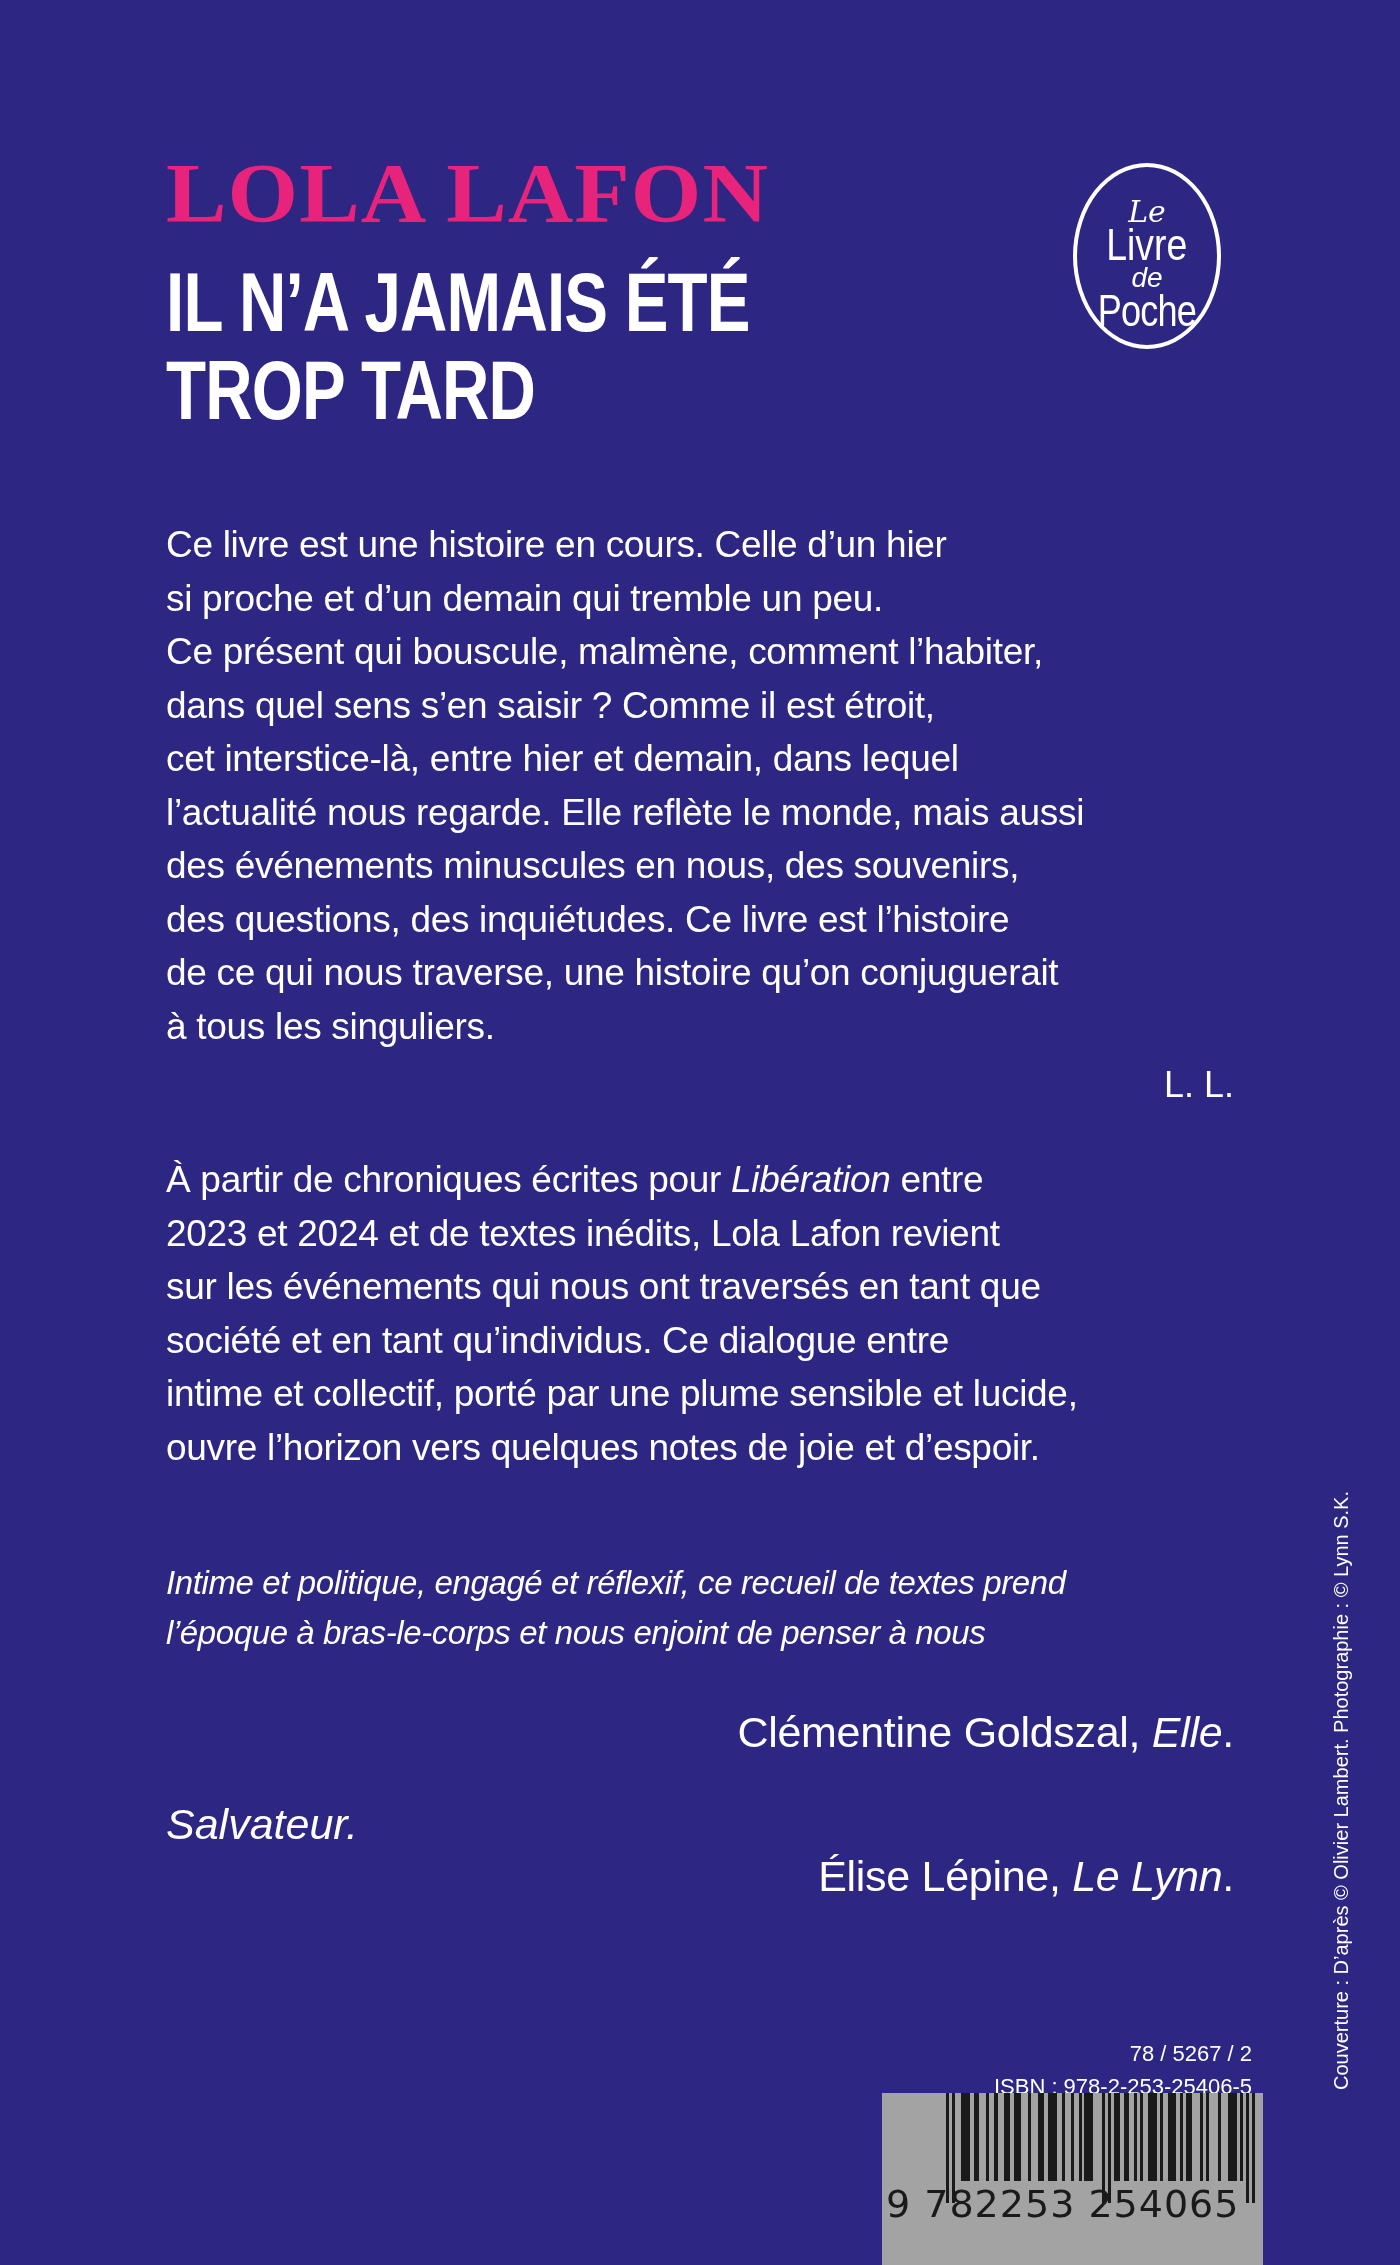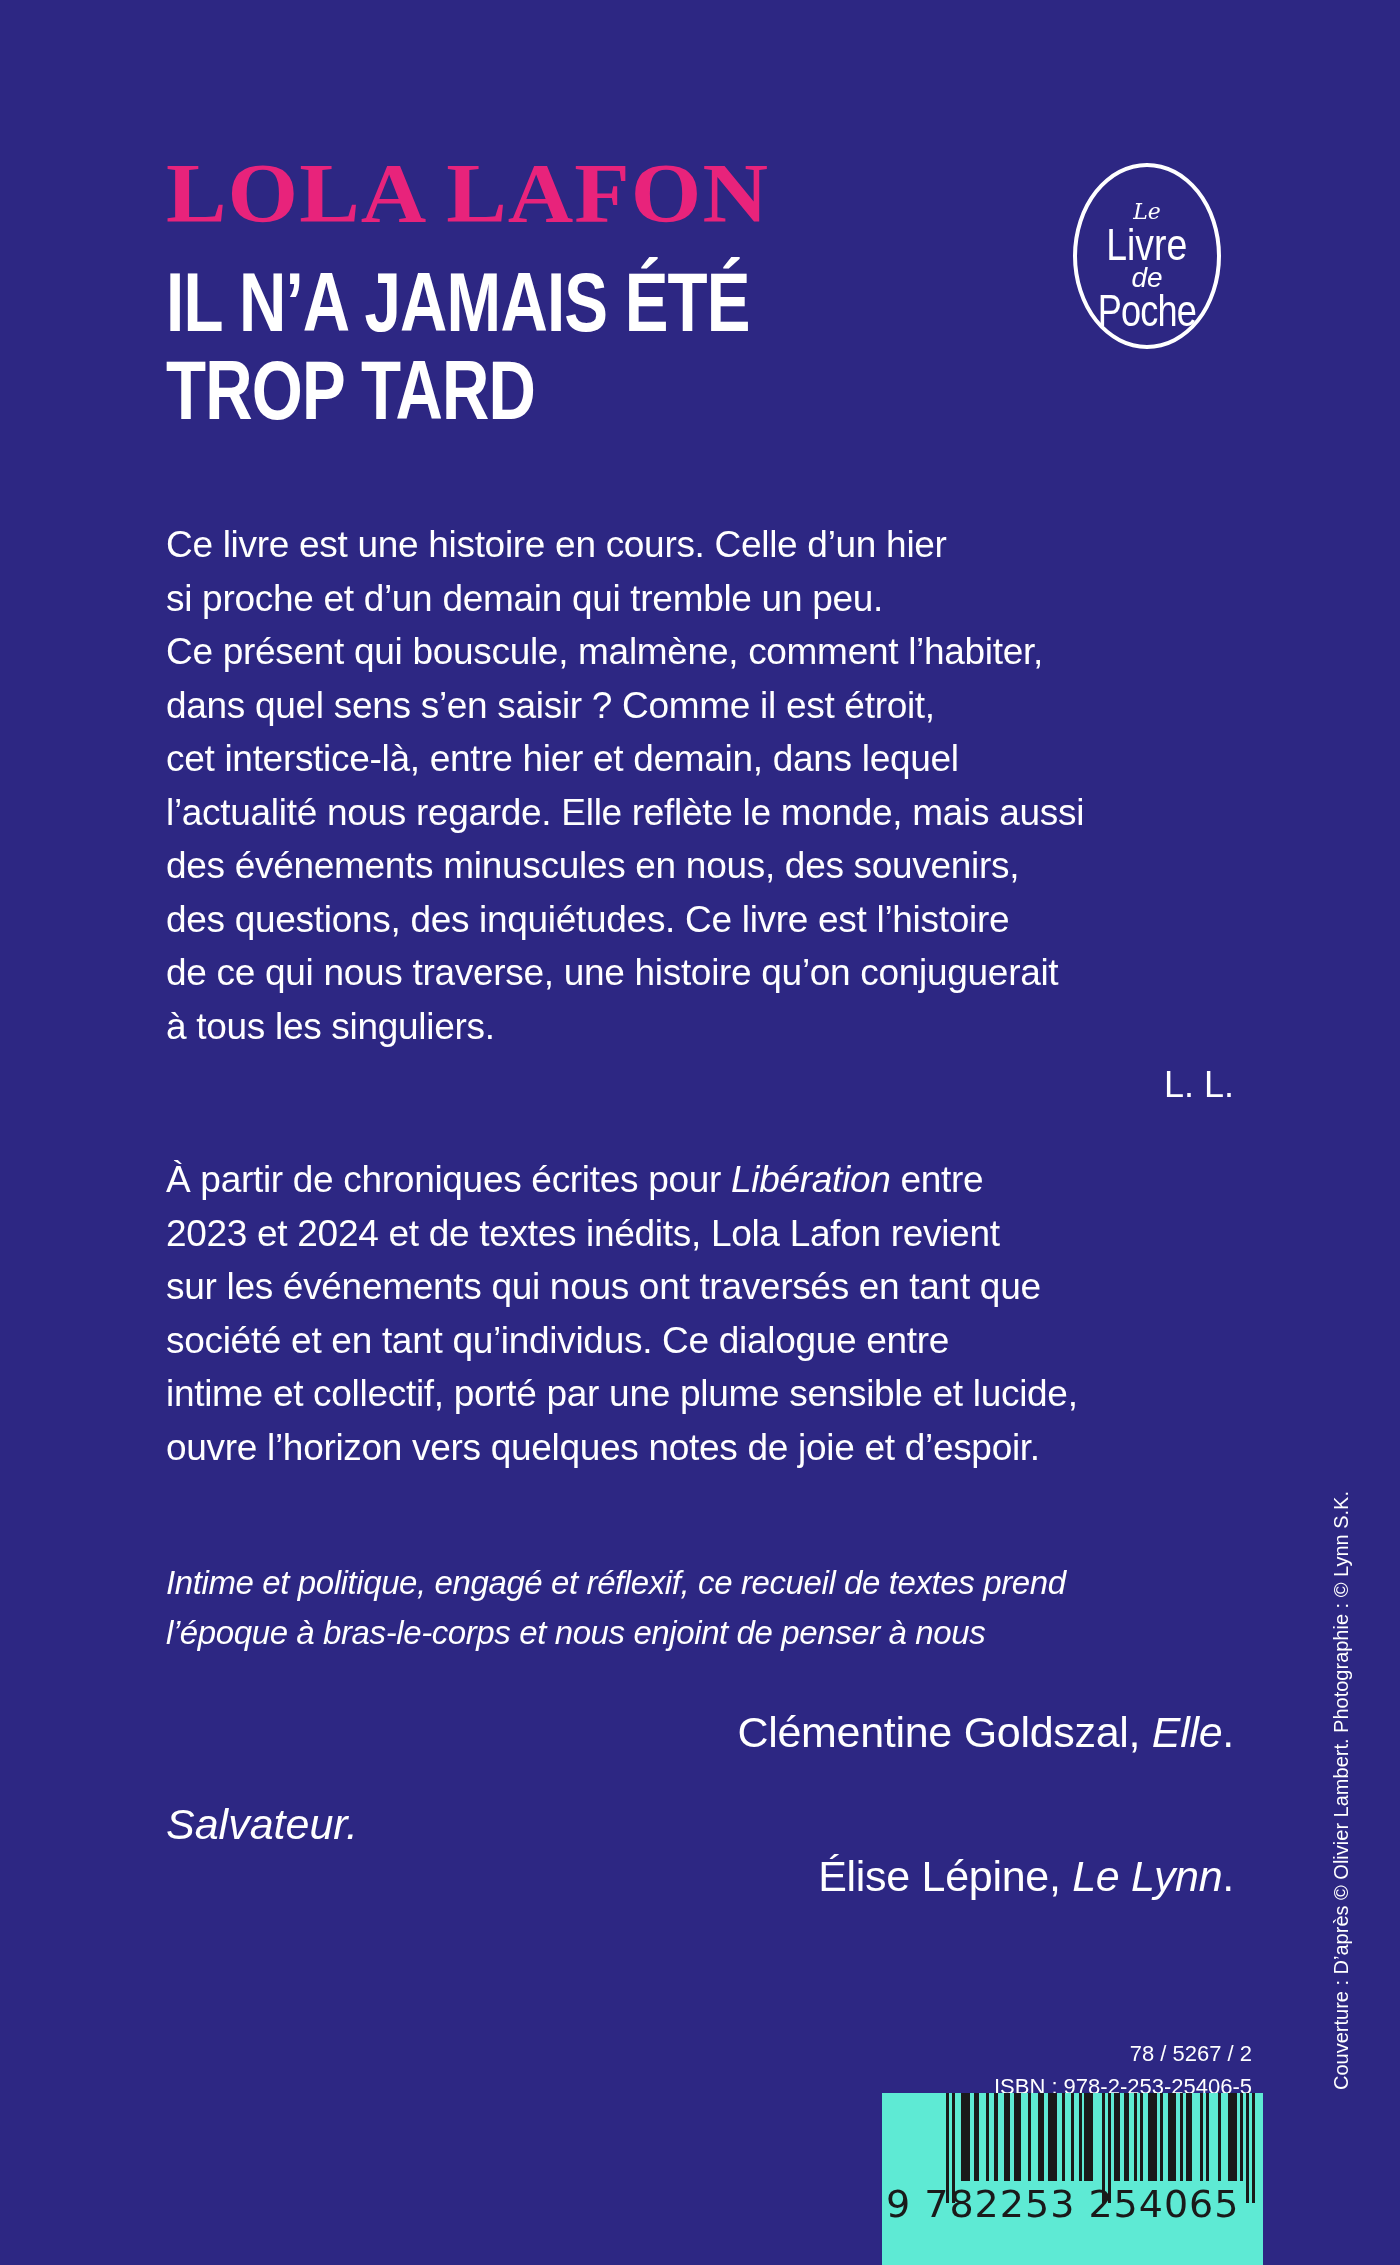--- a/index.html
+++ b/index.html
@@ -20,21 +20,21 @@
     font-weight: bold; font-size: 84px; line-height: 88px;
     transform: scaleX(0.78); transform-origin: left; letter-spacing: -1px;
   }
   .title div { white-space: nowrap; }
   .logo {
     position: absolute; left: 1073px; top: 163px; width: 148px; height: 186px;
     border: 4px solid #fff; border-radius: 50%;
     display: flex; flex-direction: column; align-items: center; justify-content: center;
     box-sizing: border-box;
   }
-  .logo .le { font-family: "DejaVu Serif", serif; font-style: italic; font-size: 22px; line-height: 24px; margin-top: 20px; }
+  .logo .le { font-family: "DejaVu Serif", serif; font-style: italic; font-size: 30px; line-height: 24px; margin-top: 20px; }
   .logo .livre { font-size: 44px; line-height: 42px; transform: scaleX(0.85); }
   .logo .de { font-style: italic; font-size: 28px; line-height: 24px; }
   .logo .poche { font-size: 44px; line-height: 42px; transform: scaleX(0.82); letter-spacing: -1px; }
   .body-text {
     position: absolute; left: 166px; width: 1100px;
     font-size: 37px; line-height: 53.5px; letter-spacing: -0.3px;
   }
   .body-text .line { white-space: nowrap; }
   .p1 { top: 518px; }
   .sig-ll { position: absolute; right: 166px; top: 1064px; font-size: 36px; }
@@ -46,21 +46,21 @@
   .quote .line { white-space: nowrap; }
   .attrib { position: absolute; right: 166px; font-size: 43px; letter-spacing: -0.3px; }
   .attrib1 { top: 1708px; }
   .salvateur { position: absolute; left: 166px; top: 1800px; font-size: 43px; font-style: italic; }
   .attrib2 { top: 1852px; }
   .codes { position: absolute; right: 148px; font-size: 22px; text-align: center; }
   .code1 { top: 2041px; }
   .code2 { top: 2074px; }
   .barcode-box {
     position: absolute; left: 882px; top: 2093px; width: 381px; height: 172px;
-    background: #5eead4;
+    background: #a3a3a3;
   }
   .bars { position: absolute; left: 0; top: 0; width: 381px; height: 120px; }
   .barcode-digits {
     position: absolute; left: 4px; top: 92px; color: #1a1a1a;
     font-family: "DejaVu Sans", sans-serif; font-size: 38px; line-height: 1;
     white-space: pre; letter-spacing: 1px;
   }
   .credits {
     position: absolute; left: 1330px; top: 2090px;
     transform: rotate(-90deg); transform-origin: left top;

